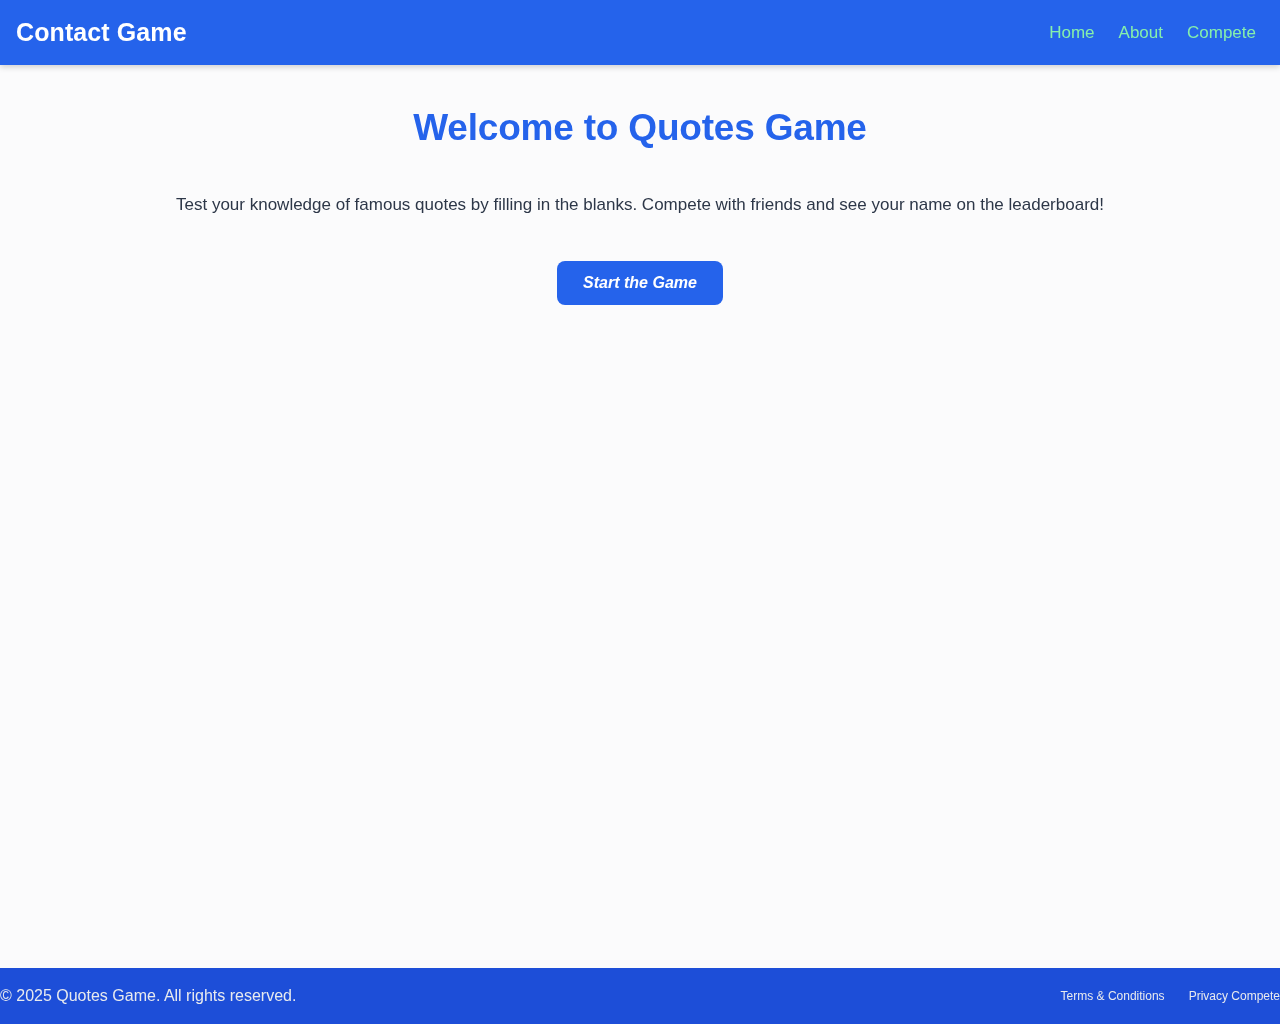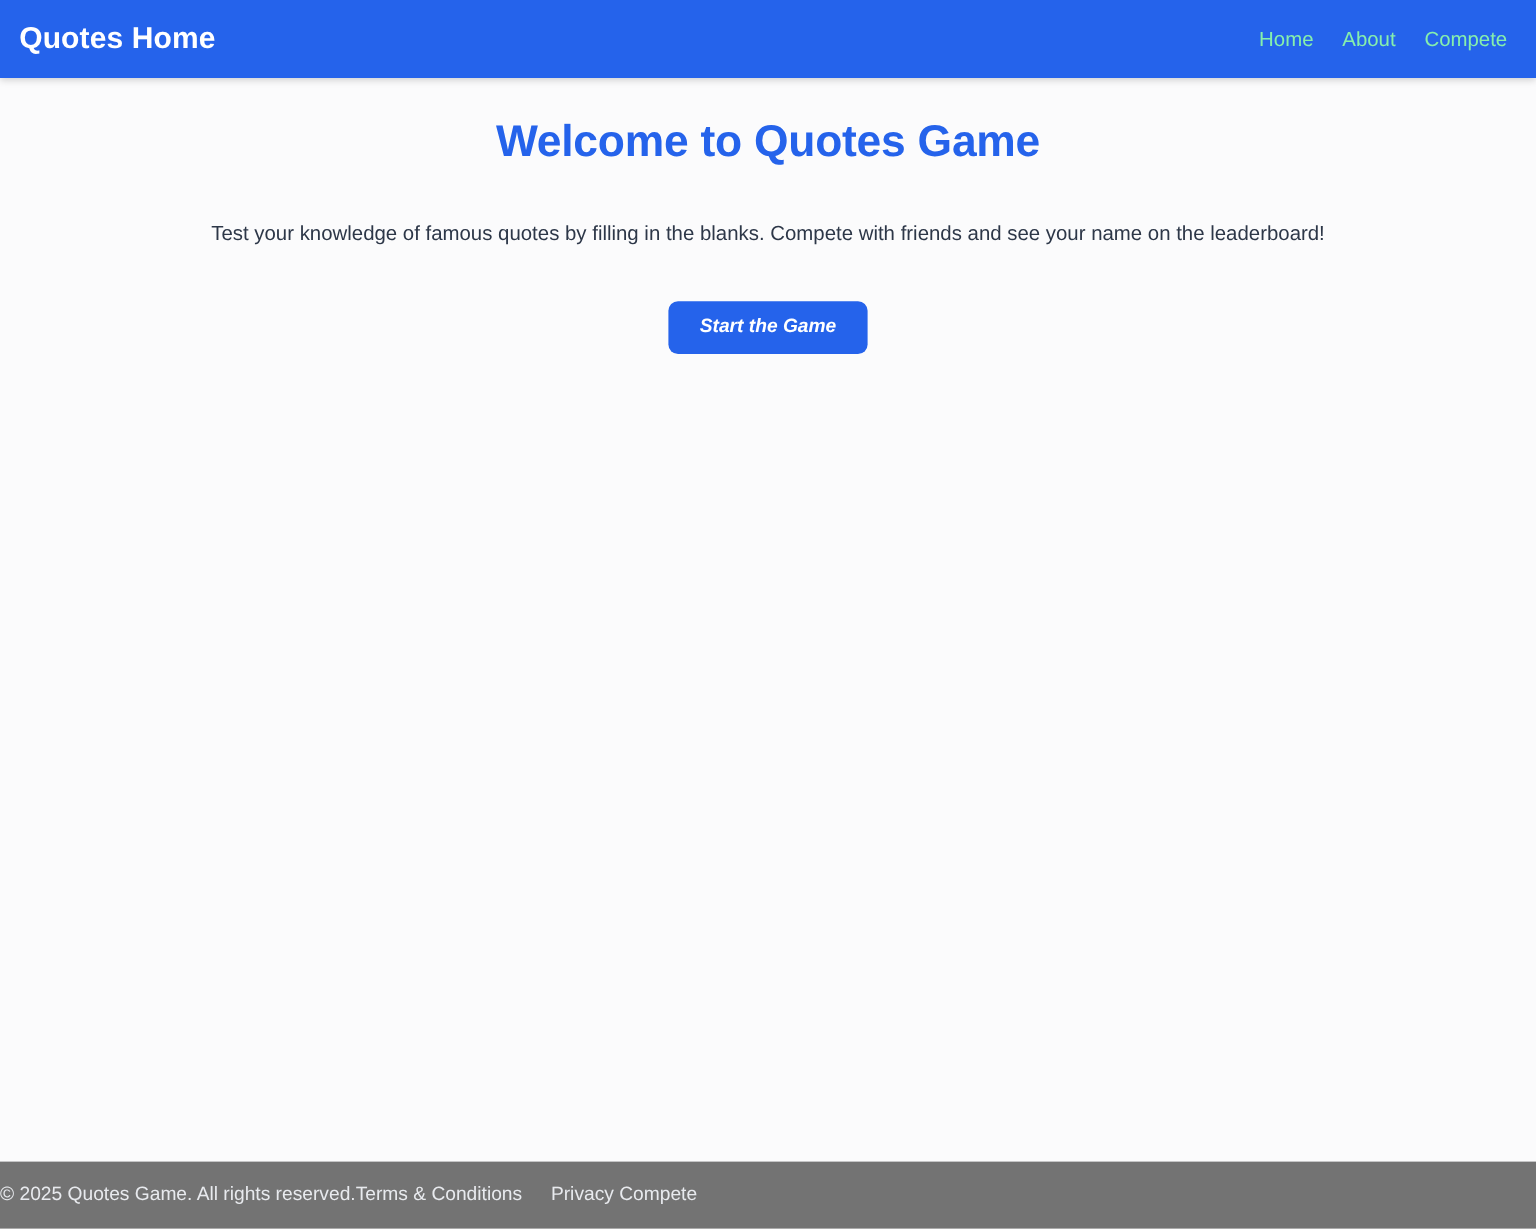--- a/index.html
+++ b/index.html
@@ -51,21 +51,21 @@
     padding: 0 24px 0 0;
     line-height: 1;
     white-space: nowrap;
   }
   .nav-link:first-child { padding-left: 0; }
 
   
   .main {
     flex: 1 1 auto;
     background: #fbfbfc;
-    padding-top: 28px;
+    padding-top: 38px;
     text-align: center;
   }
   .page-title {
     color: #2563eb;
     font-size: 37px;
     font-weight: bold;
     margin: 0;
     padding: 0;
     line-height: 1.35;
     letter-spacing: -0.2px;
@@ -90,51 +90,52 @@
     border: none;
     border-radius: 8px;
     padding: 14px 26px;
     cursor: pointer;
     line-height: 1;
     font-style: italic;
   }
 
   
   .site-footer {
-    background: #737373;
+    background: #1d4ed8;
     height: 56px;
     flex: 0 0 56px;
     display: flex;
     align-items: center;
+    justify-content: space-between;
     padding: 0 0 0 0;
     color: #e8eaee;
   }
   .copyright {
     font-size: 16px;
     color: #e8eaee;
     white-space: nowrap;
     padding-left: 0px;
   }
   .footer-links {
     display: flex;
     align-items: center;
     gap: 24px;
     white-space: nowrap;
   }
   .footer-link {
     color: #e8eaee;
-    font-size: 16px;
+    font-size: 12px;
     text-decoration: none;
   }
 </style>
 </head>
 <body>
 
 <header class="site-header">
-  <div class="brand">Quotes Home</div>
+  <div class="brand">Contact Game</div>
   <nav class="nav">
     <a class="nav-link" href="#">Home</a>
     <a class="nav-link" href="#">About</a>
     <a class="nav-link" href="#">Compete</a>
   </nav>
 </header>
 
 <main class="main">
   <h1 class="page-title">Welcome to Quotes Game</h1>
   <p class="lead">Test your knowledge of famous quotes by filling in the blanks. Compete with friends and see your name on the leaderboard!</p>

